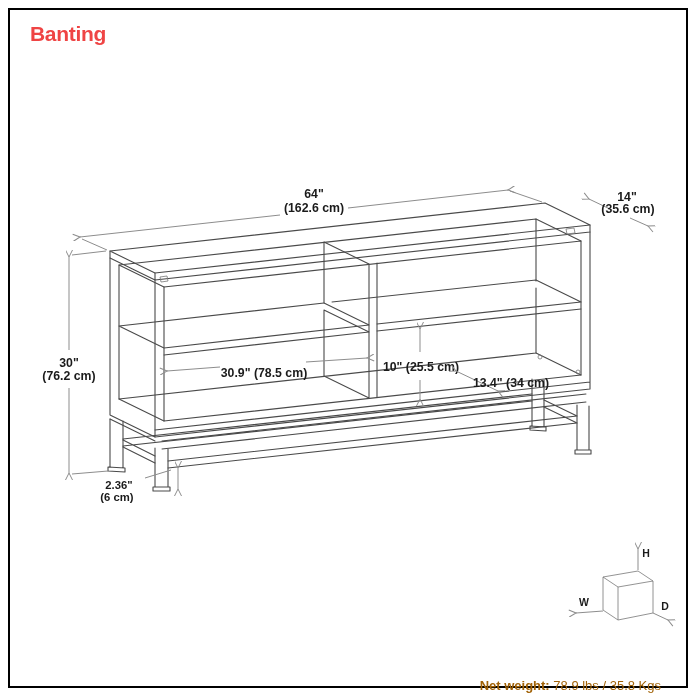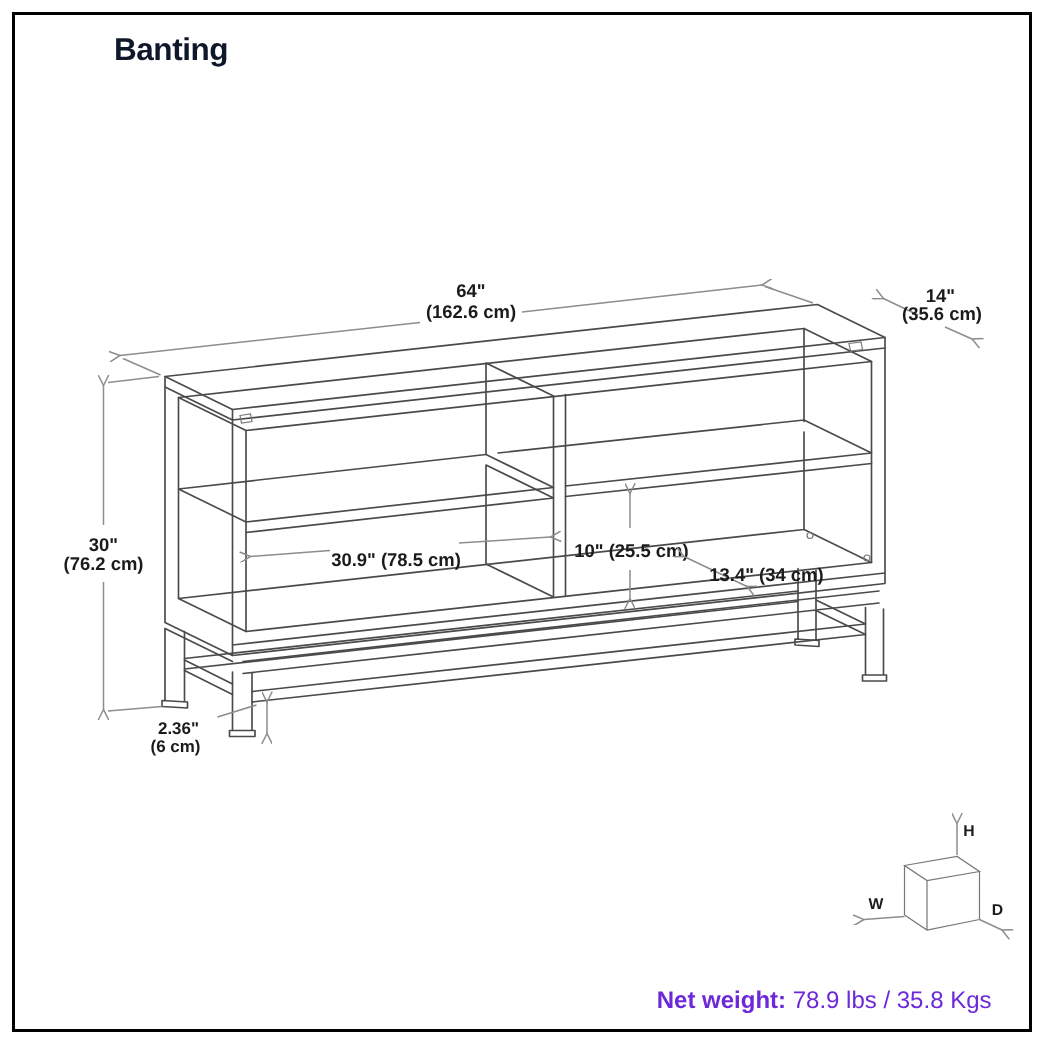--- a/index.html
+++ b/index.html
@@ -6,24 +6,24 @@
   .page{
     position:relative;width:700px;height:700px;background:#ffffff;overflow:hidden;
     font-family:"Liberation Sans", sans-serif;color:#1b1b1b;
   }
   .frame{
     position:absolute;left:8px;top:8px;width:680px;height:680px;
     border:2px solid #000;box-sizing:border-box;pointer-events:none;
   }
   .title{
     position:absolute;left:30px;top:21px;
-    font-size:21px;font-weight:bold;letter-spacing:-0.3px;line-height:25px;color:#0f172a;margin-left:46px;
+    font-size:21px;font-weight:bold;letter-spacing:-0.3px;line-height:25px;color:#ef4444;
   }
   .netweight{
-    position:absolute;top:659px;right:39px;font-size:16px;color:#6d28d9;white-space:nowrap;
+    position:absolute;top:678px;right:39px;font-size:13px;color:#a16207;white-space:nowrap;
   }
   .netweight .nw-label{font-weight:bold;}
   svg{position:absolute;left:0;top:0;}
   svg text{font-family:"Liberation Sans", sans-serif;fill:#1b1b1b;}
   .dimtxt{font-size:12.3px;font-weight:bold;text-anchor:middle;}
   .dimtxt-sm{font-size:11.3px;font-weight:bold;text-anchor:middle;}
   .cubetxt{font-size:10.5px;font-weight:bold;text-anchor:middle;}
   .furn{stroke:#4a4a4a;stroke-width:1.1;fill:none;stroke-linejoin:round;stroke-linecap:round;}
   .furn-face{stroke:#4a4a4a;stroke-width:1.1;fill:#ffffff;stroke-linejoin:round;}
   .dim{stroke:#8d8d8d;stroke-width:1;fill:none;}

